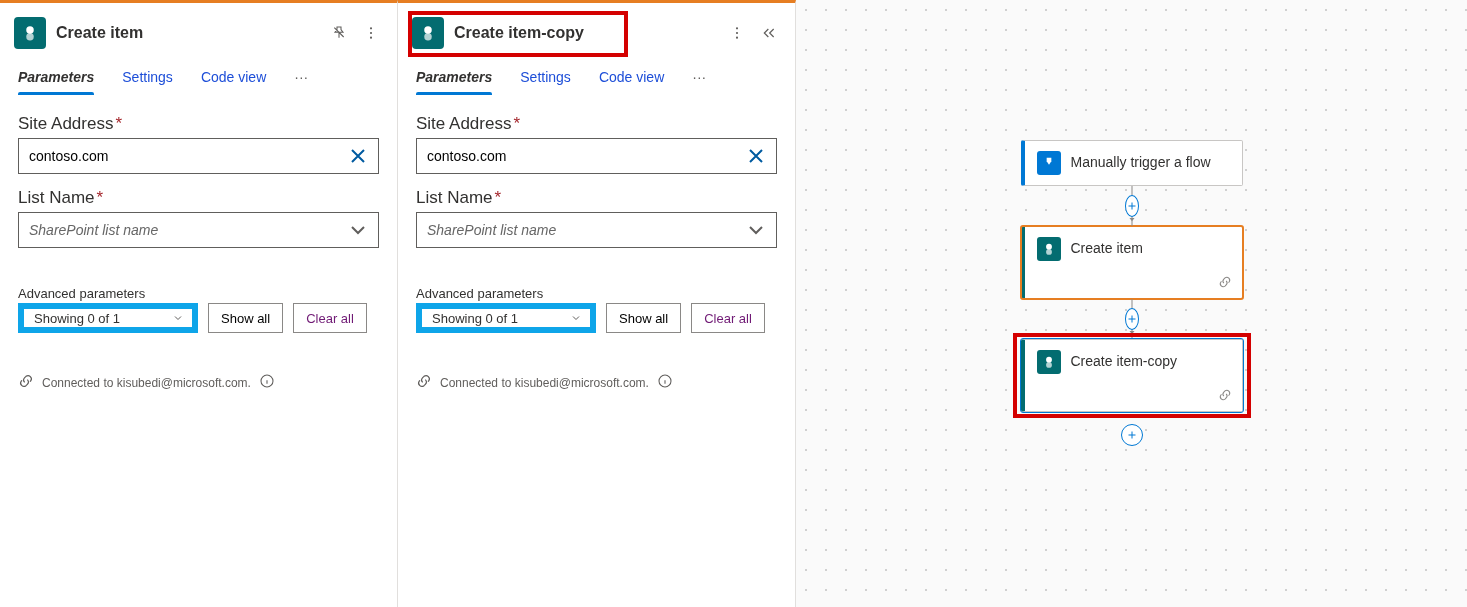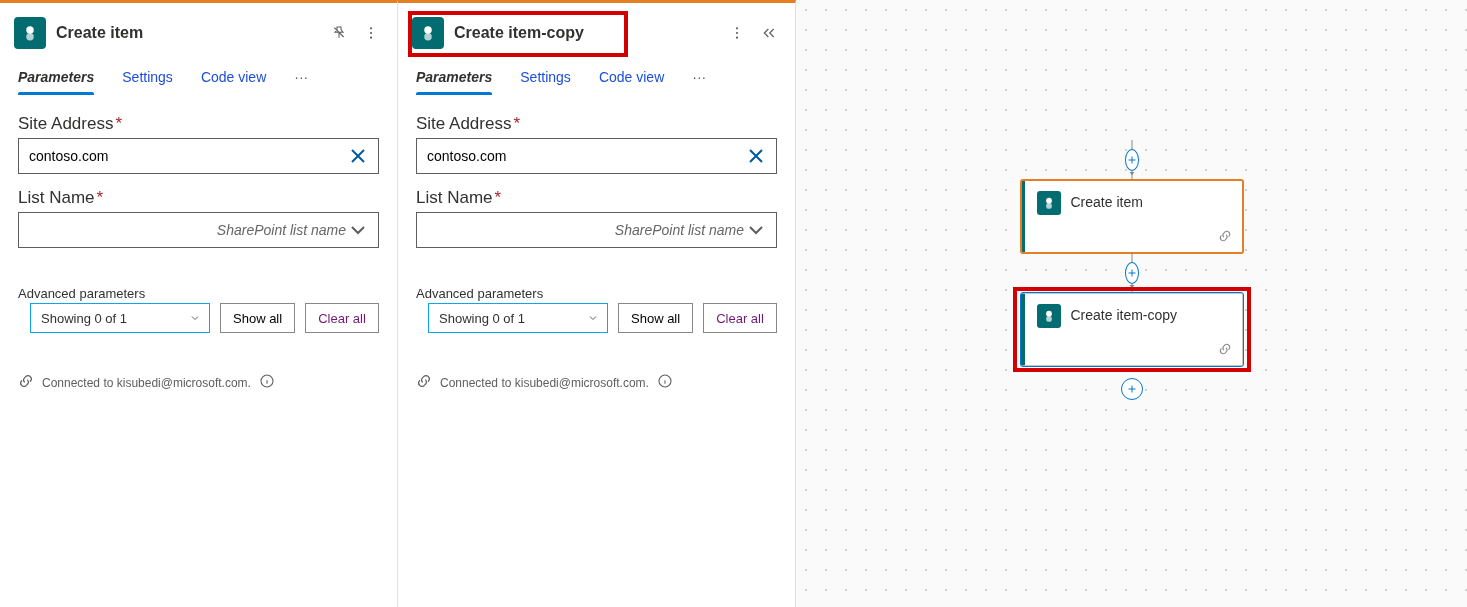--- a/index.html
+++ b/index.html
@@ -91,39 +91,37 @@
   .text-combo input {
     flex: 1;
     border: none;
     outline: none;
     font-size: 14px;
     background: transparent;
   }
   .text-combo .placeholder {
     color: #666;
     font-style: italic;
-    text-align: right;
   }
   .combo-btn {
     width: 24px; height: 24px; background: none; border: none; cursor: pointer;
     display: flex; align-items: center; justify-content: center;
     color: #005aa0;
   }
   .combo-btn.chev { color: #605e5c; }
 
   .adv-row { margin-top: 24px; }
   .adv-label { font-size: 13px; margin-bottom: 2px; }
   .adv-controls { display: flex; gap: 10px; align-items: center; }
   .small-combo {
-    border: 1px solid #0ea5e9;
+    border: 6px solid #0ea5e9;
     height: 30px; width: 180px;
     display: flex; align-items: center; justify-content: space-between;
     padding: 0 8px 0 10px;
     font-size: 13px;
-    margin-left: 12px;
   }
   .btn {
     border: 1px solid #8a8886;
     background: #fff;
     height: 30px;
     padding: 0 12px;
     cursor: pointer;
     font-size: 13px;
   }
   .btn.disabled { color: #701a75; cursor: default; }
@@ -416,20 +414,30 @@
           <circle cx="12" cy="12" r="9"></circle>
           <path d="M12 8h.01M12 11v5"></path>
         </svg>
     </span>
   </div>
 </div>
 
 <div class="canvas">
   <div class="flow-col">
 
+    <div class="node trigger">
+      <div class="node-main">
+        <div class="node-icon">
+          <svg viewBox="0 0 24 24" fill="#fff">
+              <path d="M8 3h8v6l-4 6-4-6z"></path>
+            </svg>
+        </div>
+        <div class="node-label">Manually trigger a flow</div>
+      </div>
+    </div>
 
     <div class="edge">
       <div class="edge-line"></div>
       <button class="add-btn">
         <svg width="12" height="12" viewBox="0 0 24 24" stroke="currentColor" stroke-width="2" fill="none">
             <path d="M12 5v14M5 12h14"></path>
           </svg>
       </button>
       <span class="edge-arrow">
         <svg width="10" height="10" viewBox="0 0 24 24" fill="currentColor">

